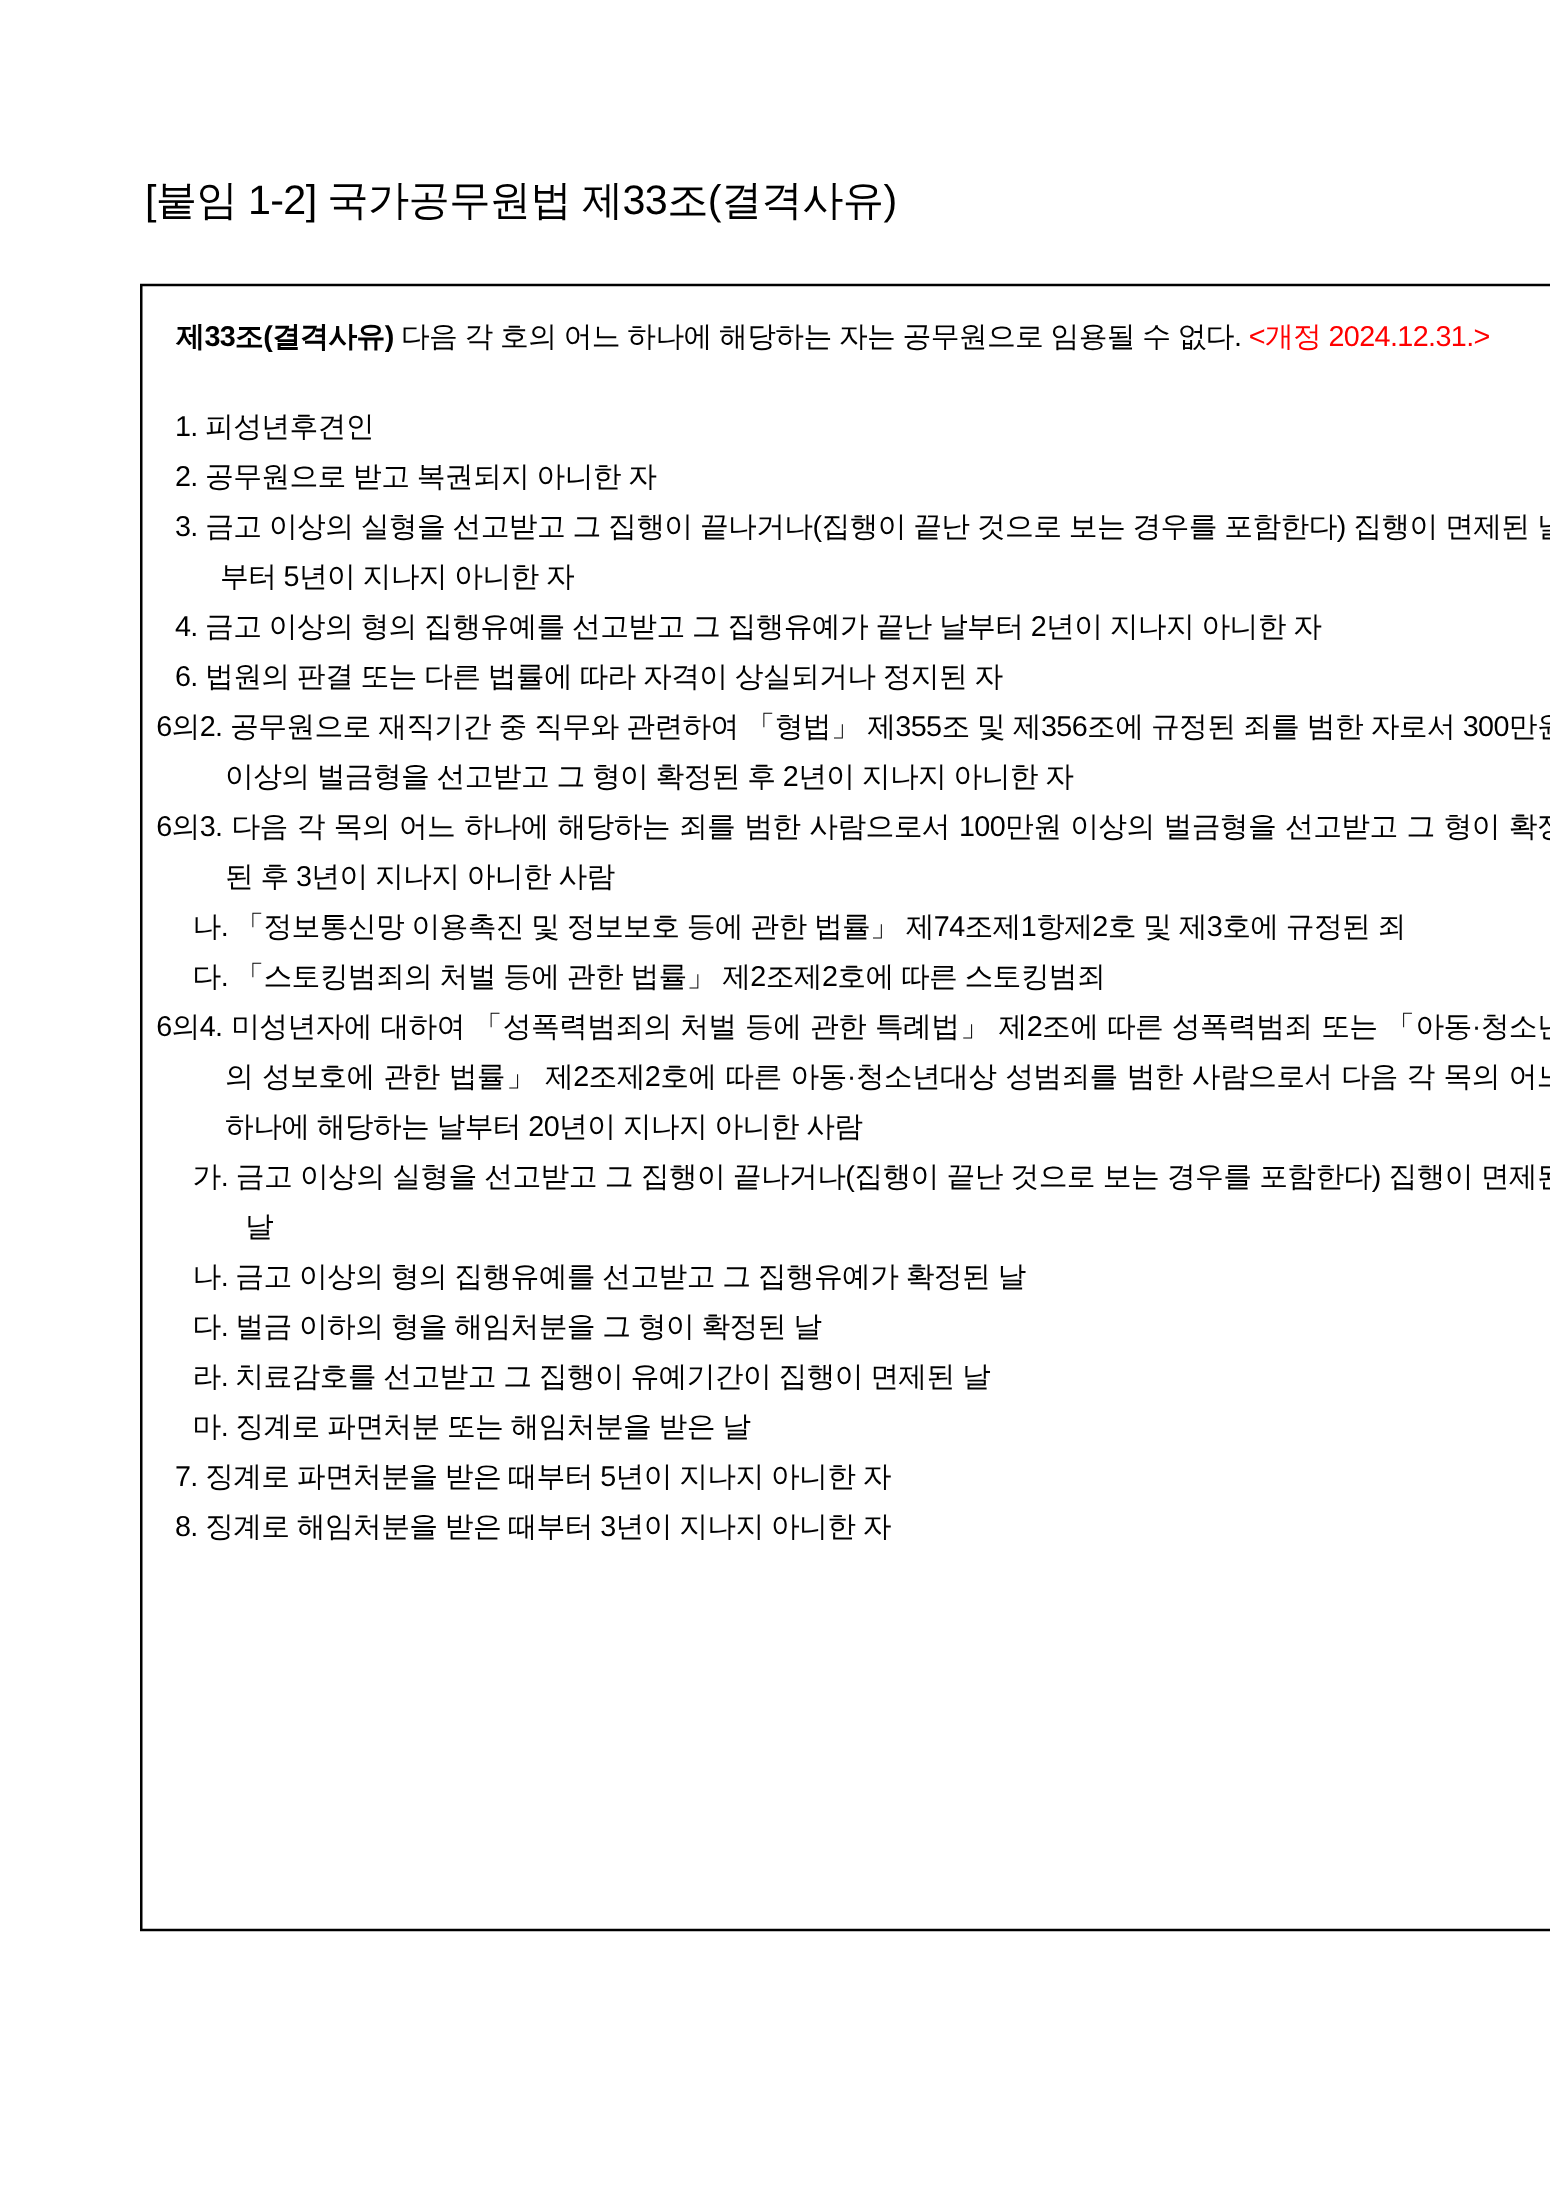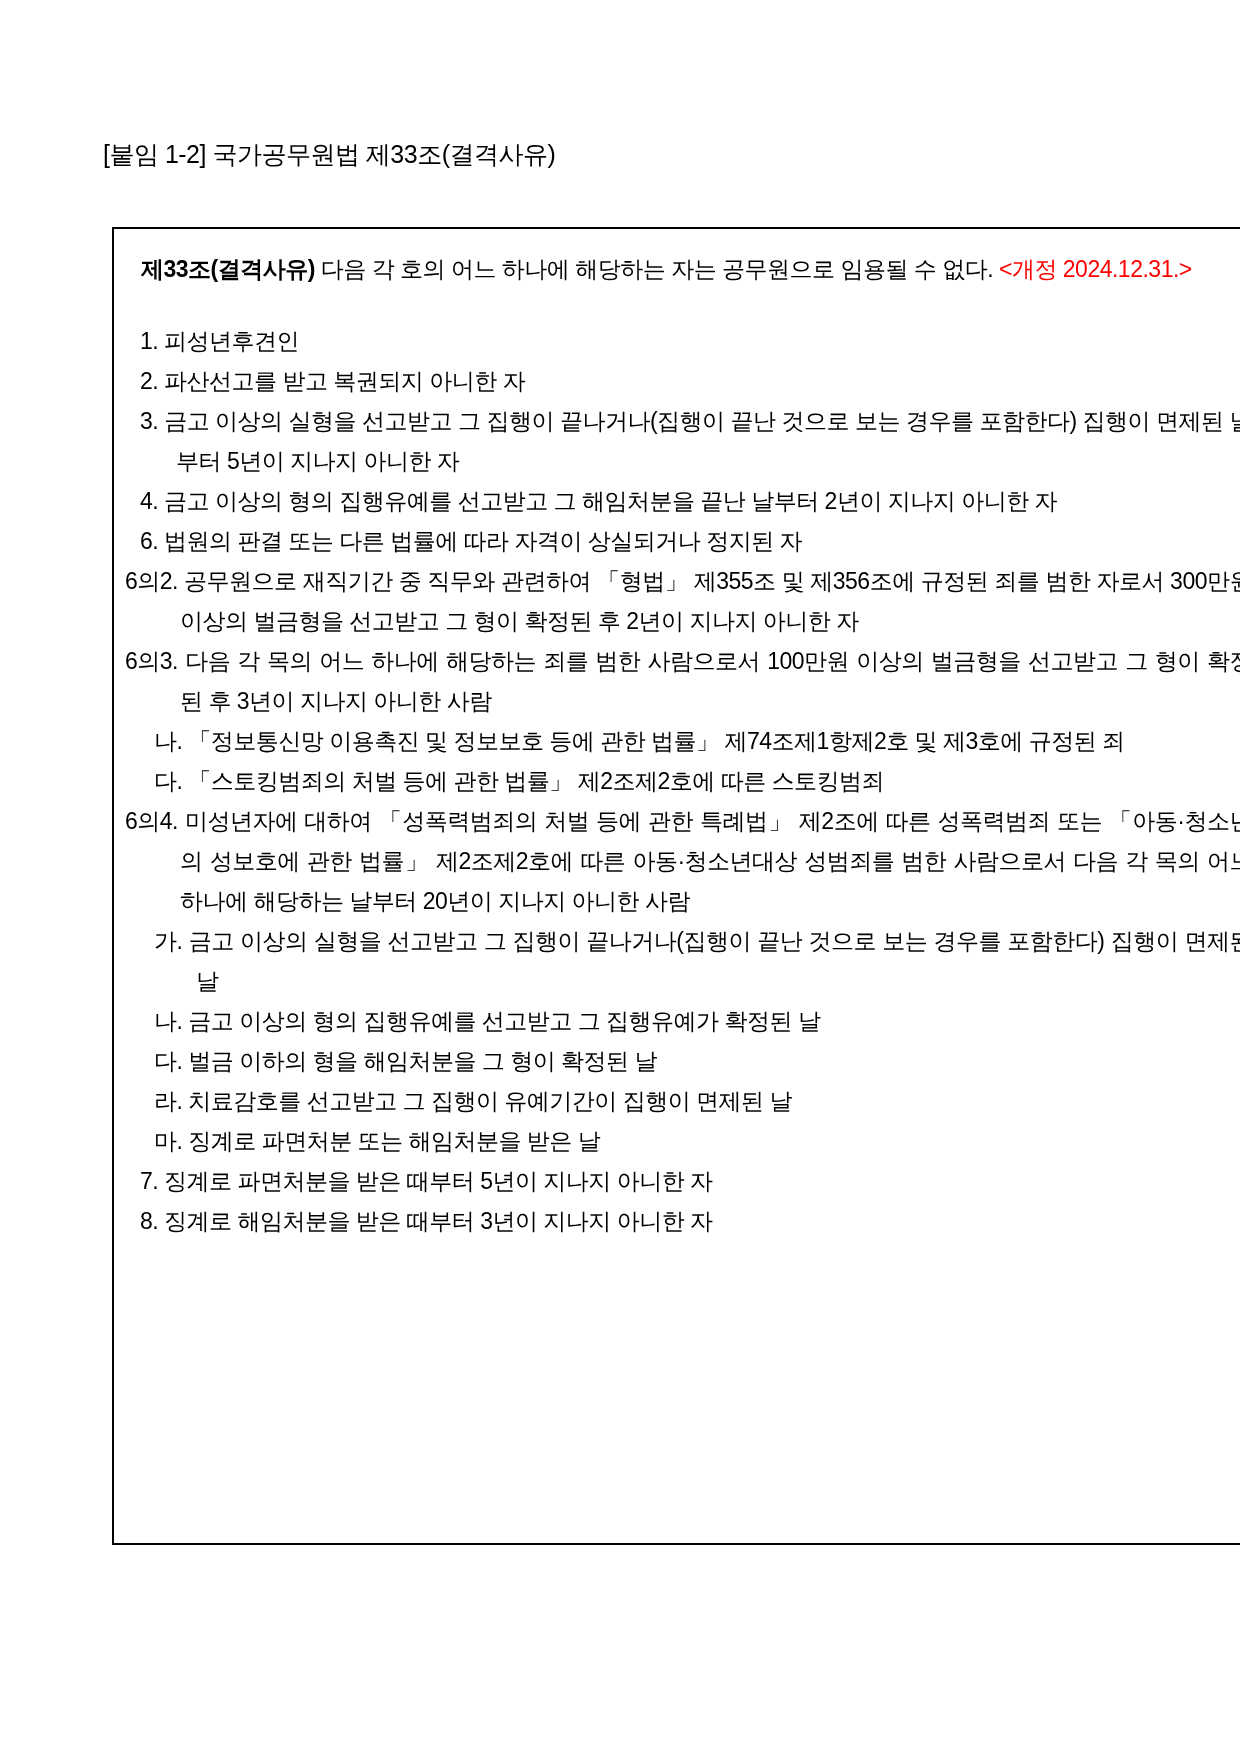--- a/index.html
+++ b/index.html
@@ -10,22 +10,22 @@
     color: #000000;
   }
   .page {
     position: relative;
     width: 1240px; height: 1754px;
     background: #ffffff;
     overflow: hidden;
   }
   .doc-title {
     position: absolute;
-    left: 103px; top: 138px;
-    font-size: 25px;
+    left: 116px; top: 138px;
+    font-size: 33px;
     letter-spacing: -0.5px;
     white-space: nowrap;
   }
   .law-box {
     position: absolute;
     left: 112px; top: 227px;
     width: 1158px; height: 1318px;
     border: 2px solid #000000;
     padding: 20px 16px 0 6px;
   }
@@ -63,25 +63,25 @@
   <div class="doc-title">[붙임 1-2] 국가공무원법 제33조(결격사유)</div>
 
   <div class="law-box">
 
     <p class="article-head"><span class="b">제33조(결격사유)</span> <span>다음 각 호의 어느 하나에 해당하는 자는 공무원으로 임용될 수 없다.</span> <span class="red">&lt;개정 2024.12.31.&gt;</span></p>
 
     <div class="items">
 
       <p class="item it-num"><span class="lbl">1.</span> <span>피성년후견인</span></p>
 
-      <p class="item it-num"><span class="lbl">2.</span> <span>파산선고를 받고 복권되지 아니한 자</span></p>
+      <p class="item it-num"><span class="lbl">2.</span> <span>공무원으로 받고 복권되지 아니한 자</span></p>
 
       <p class="item it-num"><span class="lbl">3.</span> <span>금고 이상의 실형을 선고받고 그 집행이 끝나거나(집행이 끝난 것으로 보는 경우를 포함한다) 집행이 면제된 날부터 5년이 지나지 아니한 자</span></p>
 
-      <p class="item it-num"><span class="lbl">4.</span> <span>금고 이상의 형의 집행유예를 선고받고 그 해임처분을 끝난 날부터 2년이 지나지 아니한 자</span></p>
+      <p class="item it-num"><span class="lbl">4.</span> <span>금고 이상의 형의 집행유예를 선고받고 그 집행유예가 끝난 날부터 2년이 지나지 아니한 자</span></p>
 
 
       <p class="item it-num"><span class="lbl">6.</span> <span>법원의 판결 또는 다른 법률에 따라 자격이 상실되거나 정지된 자</span></p>
 
       <p class="item it-num2"><span class="lbl">6의2.</span> <span>공무원으로 재직기간 중 직무와 관련하여 「형법」 제355조 및 제356조에 규정된 죄를 범한 자로서 300만원 이상의 벌금형을 선고받고 그 형이 확정된 후 2년이 지나지 아니한 자</span></p>
 
       <p class="item it-num2"><span class="lbl">6의3.</span> <span>다음 각 목의 어느 하나에 해당하는 죄를 범한 사람으로서 100만원 이상의 벌금형을 선고받고 그 형이 확정된 후 3년이 지나지 아니한 사람</span></p>
 
 
       <p class="item it-sub"><span class="lbl">나.</span> <span>「정보통신망 이용촉진 및 정보보호 등에 관한 법률」 제74조제1항제2호 및 제3호에 규정된 죄</span></p>

